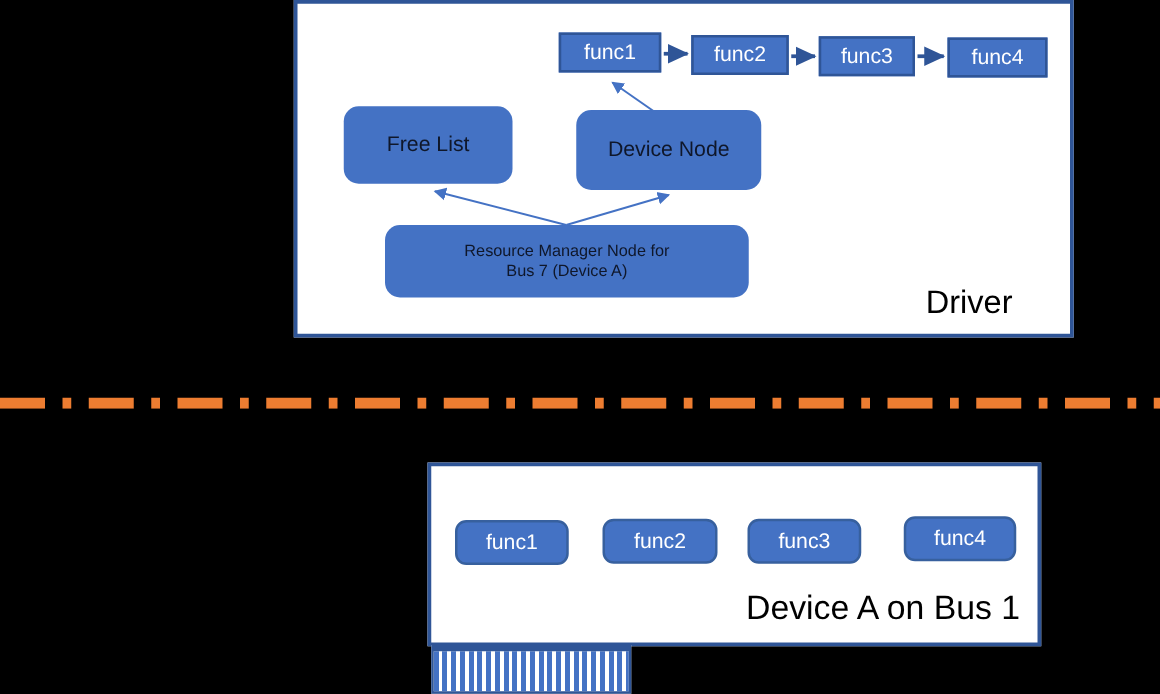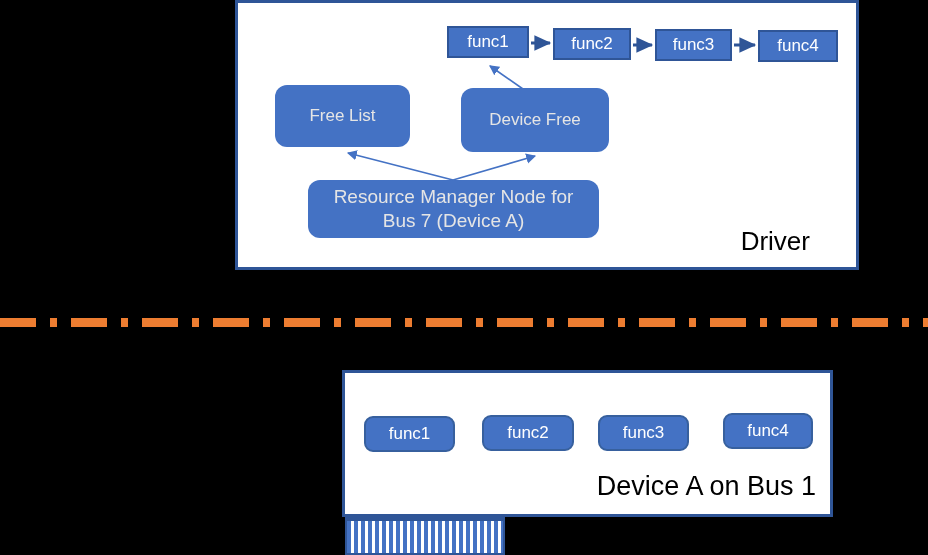--- a/index.html
+++ b/index.html
@@ -89,32 +89,32 @@
     white-space: nowrap;
     height: 36px;
   }
 
   
   .node {
     position: absolute;
     background: #4472C4;
     border-radius: 12px;
     box-sizing: border-box;
-    color: #e5e5e5;
+    color: #0f172a;
     display: flex;
     align-items: center;
     justify-content: center;
     text-align: center;
     font-size: 17px;
     line-height: 1.25;
     padding: 2px 8px;
   }
   #free-list-node  { left: 275px; top: 85px;  width: 135px; height: 62px; }
   #device-list-node{ left: 461px; top: 88px;  width: 148px; height: 64px; }
-  #rm-node         { left: 308px; top: 180px; width: 291px; height: 58px; font-size: 19px; }
+  #rm-node         { left: 308px; top: 180px; width: 291px; height: 58px; font-size: 13px; }
 
   
   #connectors {
     position: absolute;
     left: 0;
     top: 0;
     width: 928px;
     height: 555px;
     pointer-events: none;
   }
@@ -155,21 +155,21 @@
     <div id="driver-title" class="panel-title">Driver</div>
   </div>
 
   <div class="func-sq" style="left:447px; top:26px; width:82px;">func1</div>
   <div class="func-sq" style="left:553px; top:28px; width:78px;">func2</div>
   <div class="func-sq" style="left:655px; top:29px; width:77px;">func3</div>
   <div class="func-sq" style="left:758px; top:30px; width:80px;">func4</div>
 
   <div id="free-list-node" class="node">Free List</div>
 
-  <div id="device-list-node" class="node">Device Free</div>
+  <div id="device-list-node" class="node">Device Node</div>
 
   <div id="rm-node" class="node">
     <div>
       <div>Resource Manager Node for</div>
       <div>Bus 7 (Device A)</div>
     </div>
   </div>
 
   <svg id="connectors" viewBox="0 0 928 555">
     <defs>

